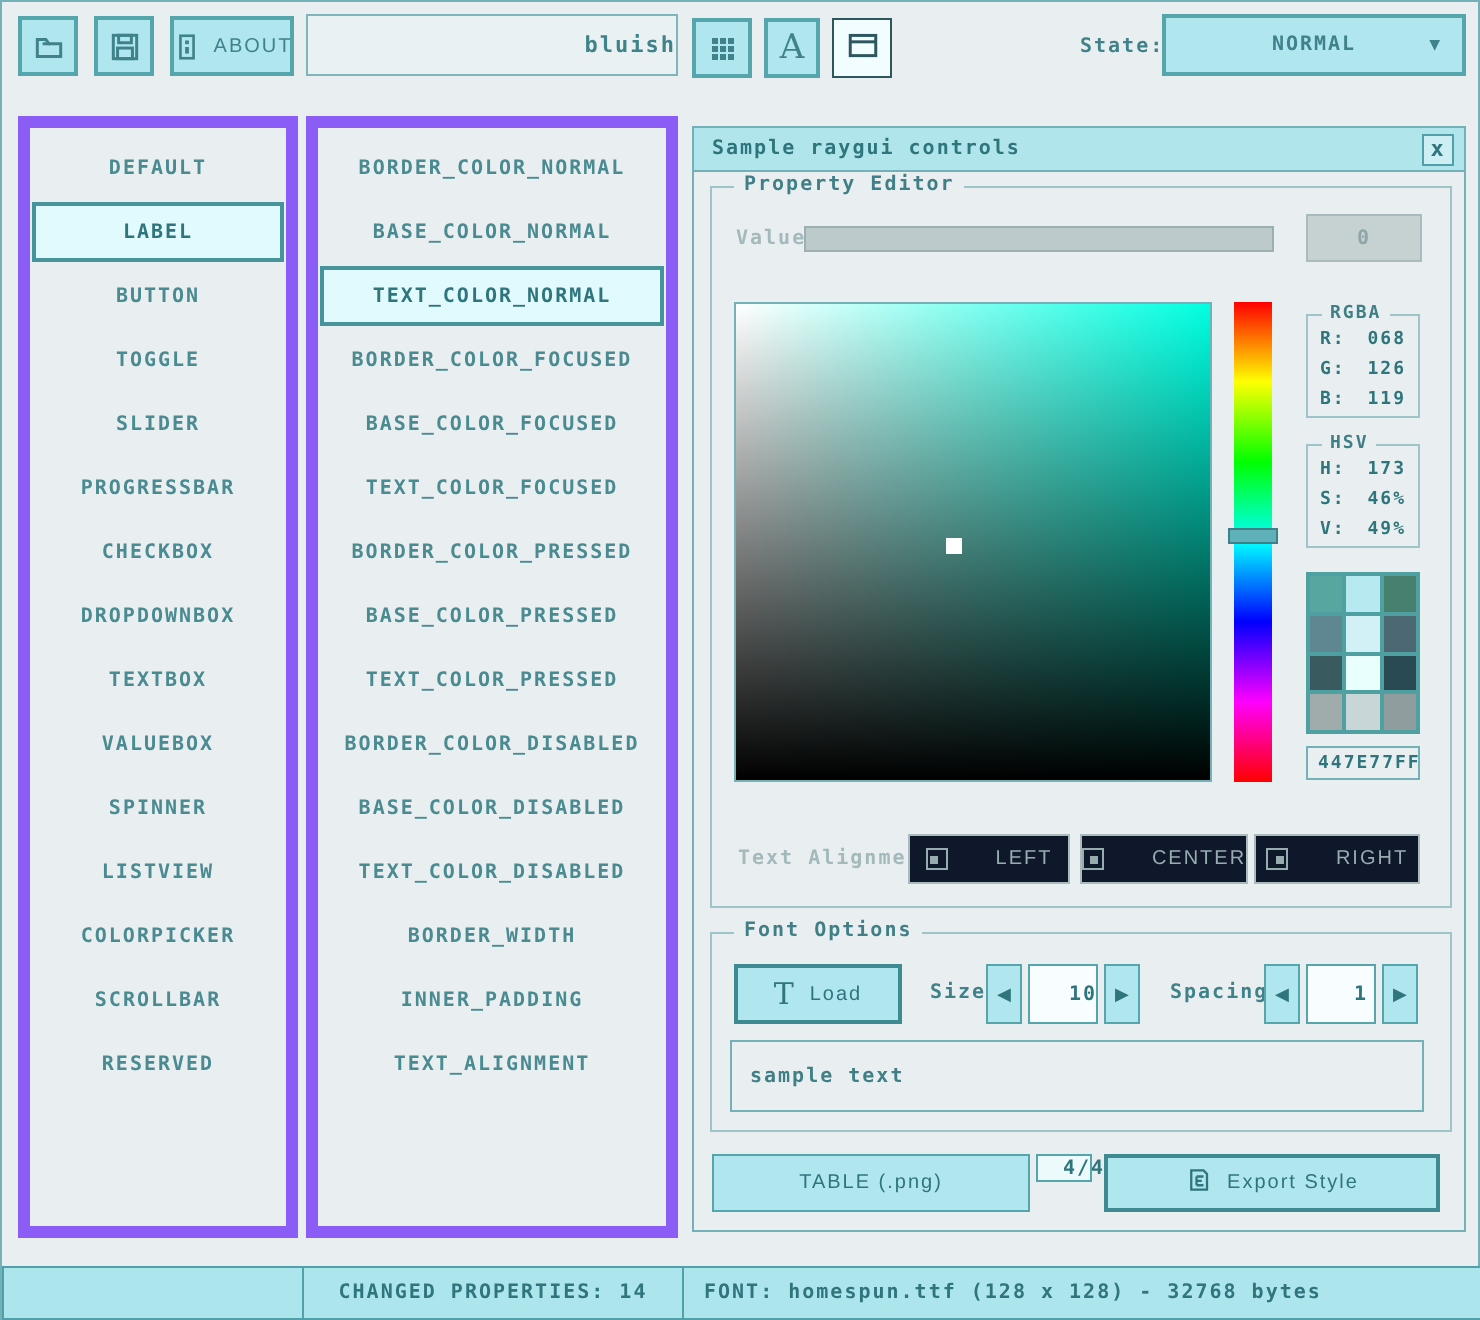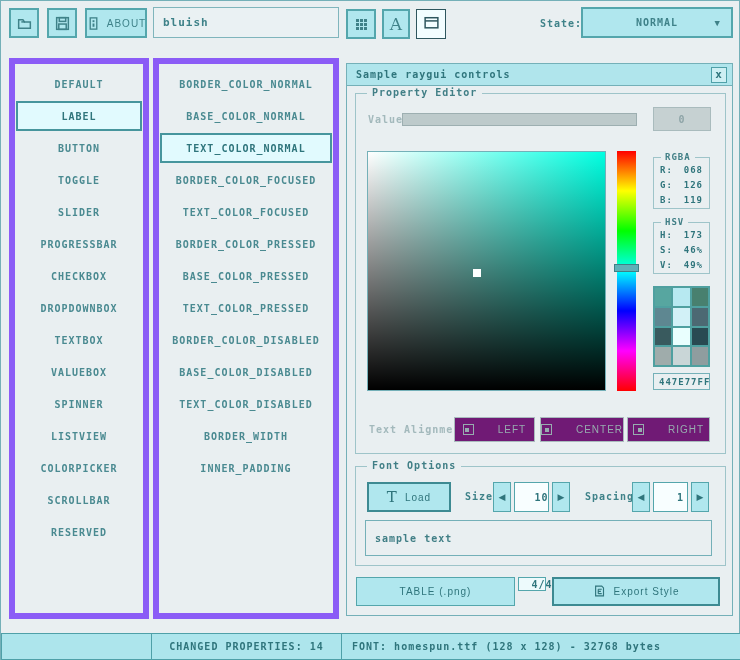--- a/index.html
+++ b/index.html
@@ -8,21 +8,21 @@
     font-family:"DejaVu Sans Mono", monospace;
     font-weight:bold;
     background:#E9EFF1;
     position:relative;
     overflow:hidden;
     color:#3F8289;
   }
   .app{ position:absolute; inset:0; border:1px solid #74B0B8; background:#E9EFF1; }
 
   .txt { font-size:10px; letter-spacing:1px; color:#3F8289; }
-  .abs { position:absolute; }
+  .abs { position:absolute;text-align:right; }
   .cc { display:flex; align-items:center; justify-content:center; }
 
   
   .tool-btn{ background:#B0E7EE; border:2px solid #54A6AC; color:#3F8289; cursor:pointer; }
   .tool-btn svg{ display:block; }
   .name-input{
     background:#EAF1F3; border:1px solid #7FB5BC; color:#3F8289;
     font-family:"DejaVu Sans Mono",monospace; font-weight:bold; font-size:11px;
     letter-spacing:1px; padding-left:9px; outline:none;
   }
@@ -68,21 +68,21 @@
 
   .mini-group{ border:1px solid #9EC4C9; font-size:9px; }
   .mini-group .group-label{ font-size:9px; top:-6px; left:7px; padding:0 4px; letter-spacing:1px;}
   .mini-row{ display:flex; justify-content:space-between; padding:0 6px; height:15px; align-items:center; color:#2F757C; letter-spacing:1px;}
 
   .palette{ display:grid; grid-template-columns:repeat(3,1fr); grid-auto-rows:1fr; gap:2px; padding:2px; background:#4FA0A0; }
   .swatch{ cursor:pointer; }
 
   .hex-box{ border:1px solid #74B0B8; font-size:9px; letter-spacing:1px; color:#2F757C; display:flex; align-items:center; padding-left:5px;}
 
-  .align-btn{ display:flex; align-items:center; justify-content:center; gap:24px; background:#701a75; border:1px solid #A9BBBD;
+  .align-btn{ display:flex; align-items:center; justify-content:center; gap:24px; background:#0f172a; border:1px solid #A9BBBD;
               color:#97ACAF; font-size:10px; letter-spacing:1px; cursor:pointer;}
   .align-ico{ width:11px; height:11px; border:1px solid currentColor; position:relative; flex:none;}
   .align-ico::after{ content:''; position:absolute; width:4px; height:4px; background:currentColor; top:3px;}
   .align-ico.left::after{ left:1px; } .align-ico.center::after{ left:3px; } .align-ico.right::after{ right:1px; }
 
   .cyan-btn{ background:#B0E7EE; border:1px solid #54A6AC; color:#2F757C; font-size:10px; letter-spacing:1px; cursor:pointer;}
   .strong-border{ border:2px solid #3D8A92; }
   .spin-arrow{ background:#B0E7EE; border:1px solid #54A6AC; color:#2F757C; font-size:9px; cursor:pointer;}
   .spin-value{ background:#F8FEFF; border:1px solid #54A6AC; color:#2F757C; font-size:10px; letter-spacing:1px;padding-left:20px;}
   .sample-box{ border:1px solid #74B0B8; display:flex; align-items:center; padding-left:9px; font-size:10px; letter-spacing:1px; color:#417F86;}
@@ -177,29 +177,31 @@
       <div class="list-item">COLORPICKER</div>
       <div class="list-item">SCROLLBAR</div>
       <div class="list-item">RESERVED</div>
     </div>
 
   <div class="panel" style="left:152px;top:57px;width:186px;height:561px;">
       <div class="list-item">BORDER_COLOR_NORMAL</div>
       <div class="list-item">BASE_COLOR_NORMAL</div>
       <div class="list-item selected">TEXT_COLOR_NORMAL</div>
       <div class="list-item">BORDER_COLOR_FOCUSED</div>
+      <div class="list-item">BASE_COLOR_FOCUSED</div>
       <div class="list-item">TEXT_COLOR_FOCUSED</div>
       <div class="list-item">BORDER_COLOR_PRESSED</div>
       <div class="list-item">BASE_COLOR_PRESSED</div>
       <div class="list-item">TEXT_COLOR_PRESSED</div>
       <div class="list-item">BORDER_COLOR_DISABLED</div>
       <div class="list-item">BASE_COLOR_DISABLED</div>
       <div class="list-item">TEXT_COLOR_DISABLED</div>
       <div class="list-item">BORDER_WIDTH</div>
       <div class="list-item">INNER_PADDING</div>
+      <div class="list-item">TEXT_ALIGNMENT</div>
     </div>
 
   <div class="window">
     <div class="titlebar">
       <span>Sample raygui controls</span>
       <div class="close-btn">x</div>
     </div>
 
     <div class="groupbox" style="left:8px;top:29px;width:371px;height:361px;">
       <span class="group-label">Property Editor</span>

